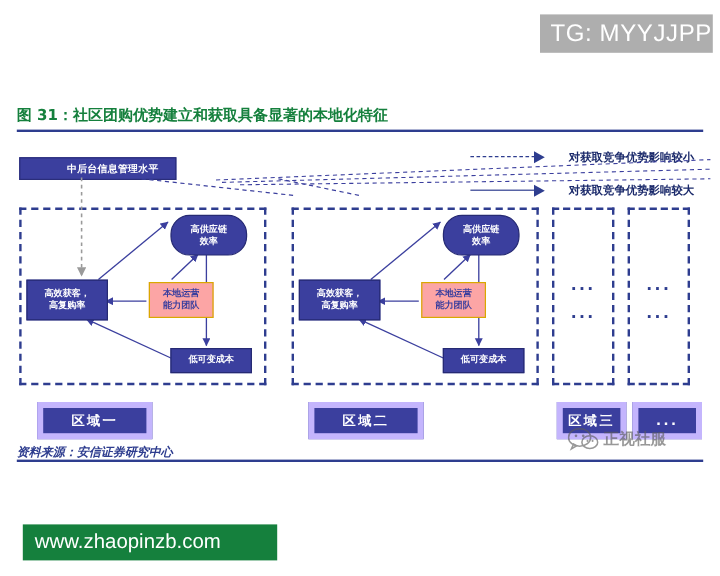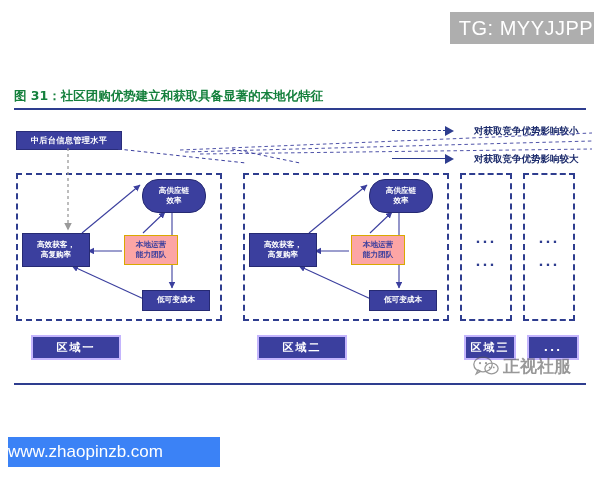--- a/index.html
+++ b/index.html
@@ -12,33 +12,33 @@
   .page{position:absolute;inset:0;}
 
   
   .wm-tg{
     position:absolute;left:450px;top:12px;width:144px;height:32px;
     background:#aeaeae;color:#ffffff;
     font-size:20px;line-height:32px;text-align:center;padding-left:8px;
     box-sizing:border-box;letter-spacing:.5px;
   }
   .wm-url{
-    position:absolute;left:8px;top:437px;width:212px;height:30px;
-    background:#3b82f6;color:#ffffff;
-    font-size:17px;line-height:30px;text-align:left;padding-left:0;
+    position:absolute;left:19px;top:437px;width:212px;height:30px;
+    background:#15803d;color:#ffffff;
+    font-size:17px;line-height:30px;text-align:left;padding-left:10px;
     box-sizing:border-box;
   }
   .wm-logo{
     position:absolute;left:473px;top:352px;width:122px;height:28px;
     display:flex;align-items:center;gap:4px;opacity:.62;
   }
   .wm-logo .bubble{position:relative;width:26px;height:20px;flex:0 0 auto;}
   .wm-logo .bubble svg{display:block;}
   .wm-logo .wtxt{
-    font-size:17px;color:#5a5a5a;font-weight:700;
+    font-size:13px;color:#5a5a5a;font-weight:700;
     font-family:"DejaVu Sans",sans-serif;white-space:nowrap;
   }
 
   
   .fig-title{
     position:absolute;left:14px;top:88px;
     font-size:12.5px;font-weight:700;color:#15803d;
     font-family:"DejaVu Sans",sans-serif;white-space:nowrap;
   }
   .title-rule{
@@ -73,21 +73,21 @@
     font-size:9.5px;color:#1b2a6b;font-weight:700;
     font-family:Liberation Sans, sans-serif;white-space:nowrap;margin-left:20px;
   }
 
   
   .topbox{
     position:absolute;background:#3b3f9e;color:#ffffff;
     border:1px solid #2a2d7a;
     font-size:8.2px;font-weight:700;font-family:"DejaVu Sans",sans-serif;
     display:flex;align-items:center;justify-content:center;
-    white-space:nowrap;letter-spacing:.3px;
+    white-space:nowrap;letter-spacing:.3px;padding-left:25px;
   }
   #topbox-0{left:16px;top:131px;width:104px;height:17px;}
   #topbox-1{left:128px;top:131px;width:104px;height:17px;}
 
   
   .region{position:absolute;}
   .region-frame{
     position:absolute;inset:0;
     border:2.5px dashed #2e3d8f;
     background:transparent;
@@ -115,21 +115,21 @@
   .dots-col{
     position:absolute;left:0;right:0;top:58px;
     display:flex;flex-direction:column;align-items:center;gap:8px;
     color:#2e3d8f;font-size:13px;font-weight:700;letter-spacing:2px;
     font-family:"DejaVu Sans",sans-serif;
   }
 
   
   .region-label{
     position:absolute;background:#3b3f9e;color:#ffffff;
-    border:2px solid #c4b5fd;
+    border:5px solid #c4b5fd;
     font-size:11px;font-weight:700;font-family:"DejaVu Sans",sans-serif;
     display:flex;align-items:center;justify-content:center;
     letter-spacing:2px;white-space:nowrap;
   }
   #label-0{left:31px;top:335px;width:86px;height:21px;}
   #label-1{left:257px;top:335px;width:86px;height:21px;}
   #label-2{left:464px;top:335px;width:48px;height:21px;}
   #label-3{left:527px;top:335px;width:48px;height:21px;}
 
   
@@ -259,20 +259,21 @@
       <span>...</span>
       <span>...</span>
     </div>
   </div>
 
   <div class="region-label" id="label-0">区域一</div>
   <div class="region-label" id="label-1">区域二</div>
   <div class="region-label" id="label-2">区域三</div>
   <div class="region-label" id="label-3">...</div>
 
+  <div class="source">资料来源：安信证券研究中心</div>
   <div class="bottom-rule"></div>
 
   <div class="wm-tg">TG: MYYJJPP</div>
 
   <div class="wm-logo">
     <span class="bubble">
       <svg width="26" height="20" viewBox="0 0 26 20" xmlns="http://www.w3.org/2000/svg">
         <ellipse cx="10" cy="8.5" rx="9.2" ry="7.3" fill="none" stroke="#5a5a5a" stroke-width="1.3"></ellipse>
         <path d="M5,14 L3.2,18 L7.6,15.4 Z" fill="none" stroke="#5a5a5a" stroke-width="1.3"></path>
         <circle cx="7" cy="7.2" r="1.1" fill="#5a5a5a"></circle>

